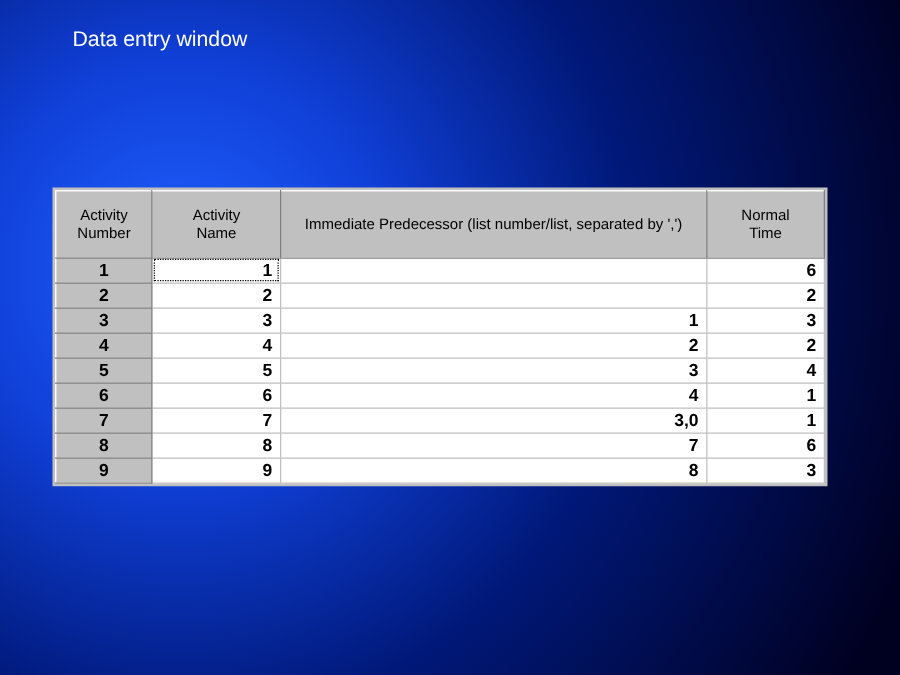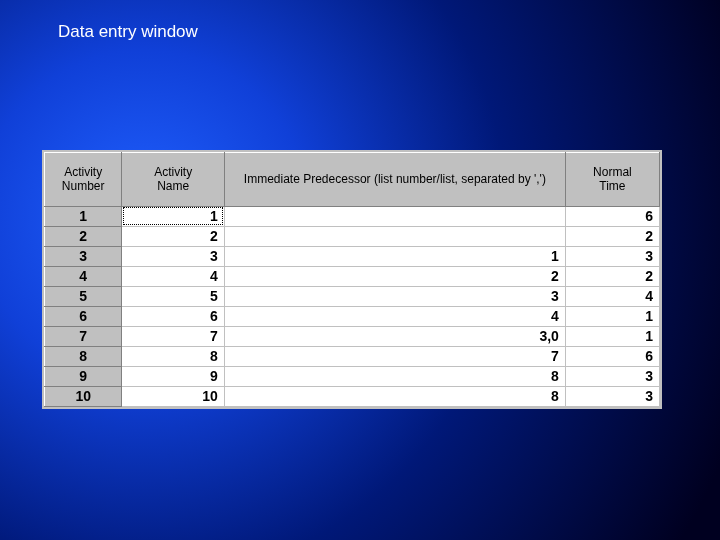--- a/index.html
+++ b/index.html
@@ -150,21 +150,15 @@
           <td class="right">8</td>
           <td class="cell">7</td>
           <td class="right">6</td>
         </tr>
         <tr>
           <td class="rowhdr">9</td>
           <td class="right">9</td>
           <td class="cell">8</td>
           <td class="right">3</td>
         </tr>
-        <tr>
-          <td class="rowhdr">10</td>
-          <td class="right">10</td>
-          <td class="cell">8</td>
-          <td class="right">3</td>
-        </tr>
       </tbody>
   </table>
 </div>
 
 </body></html>

